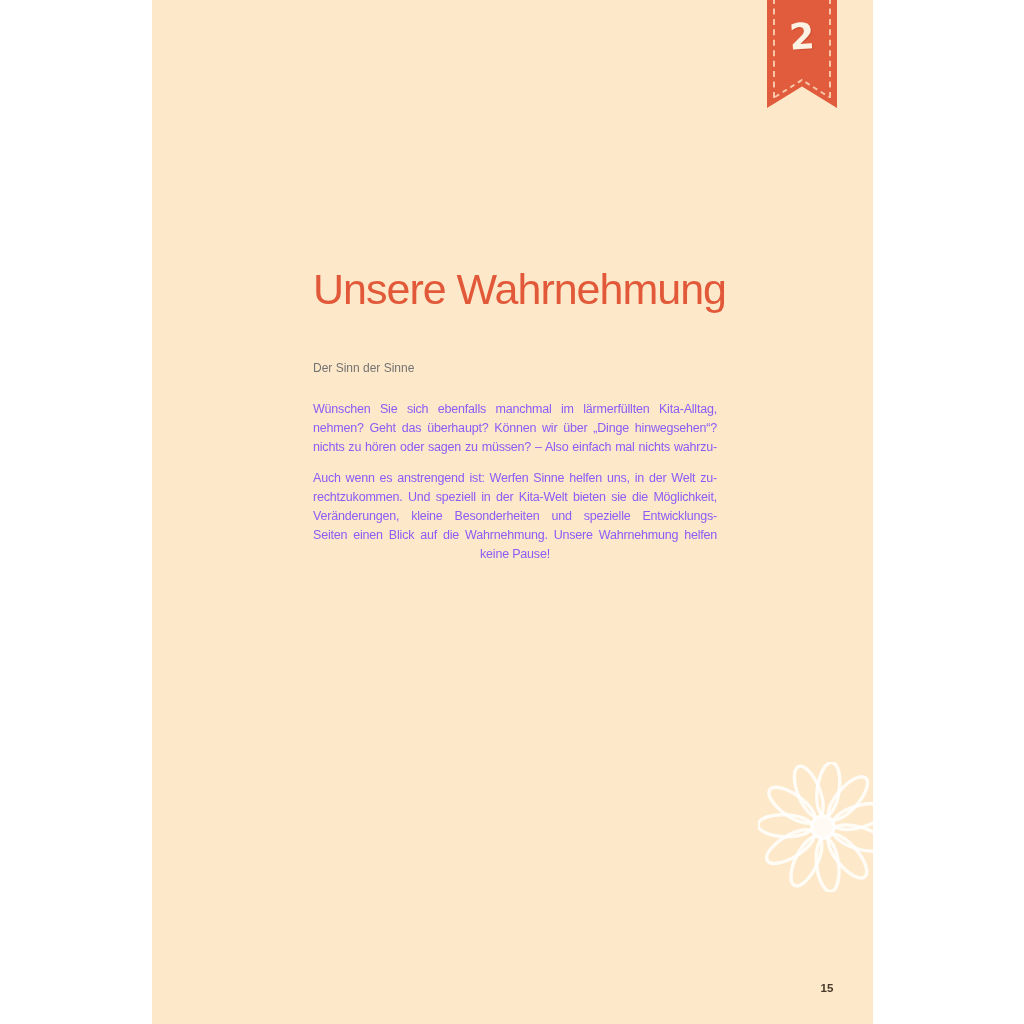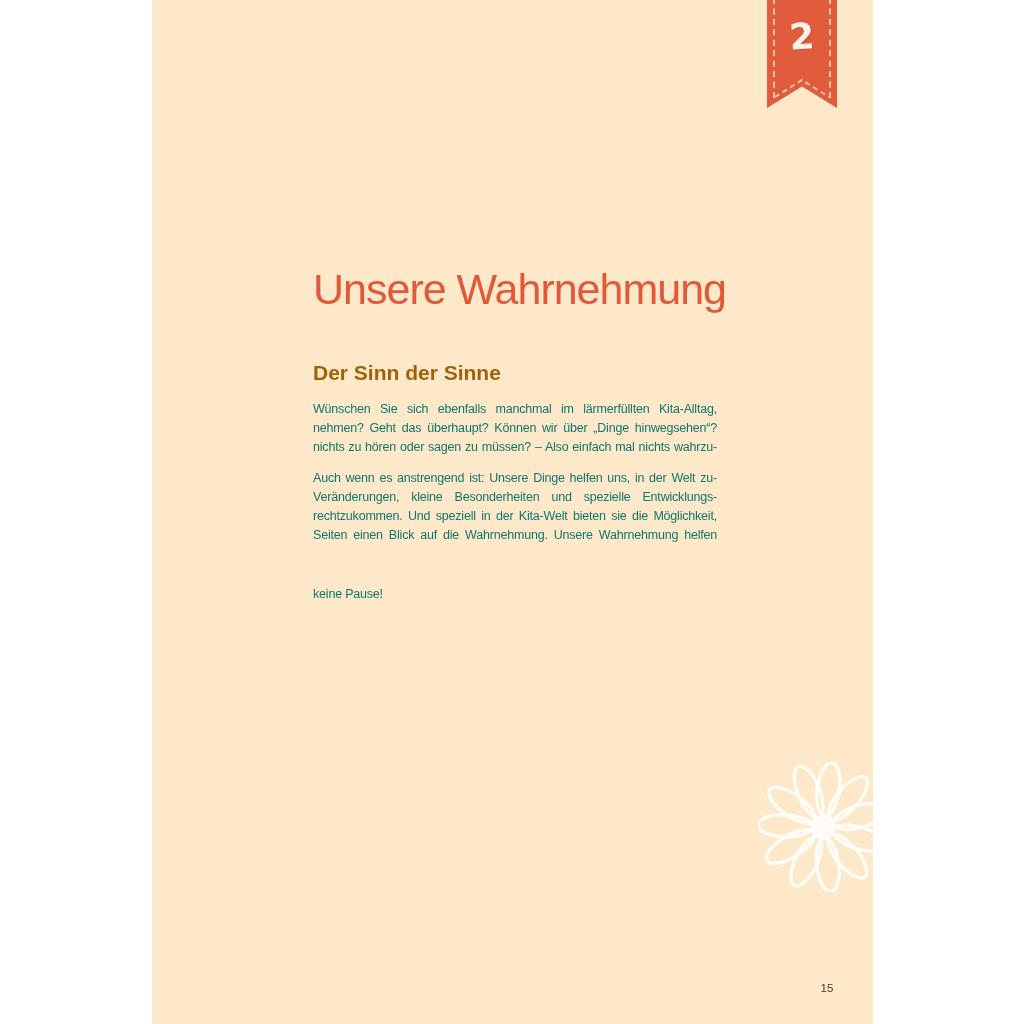--- a/index.html
+++ b/index.html
@@ -47,53 +47,53 @@
     font-family: Liberation Sans, sans-serif;
     font-size: 43px;
     font-weight: normal;
     letter-spacing: -1px;
     color: #e2593a;
     white-space: nowrap;
   }
   .section-heading {
     position: absolute;
     left: 161px; top: 361px;
-    font-size: 21px;
-    font-weight: bold;
-    color: #a16207;
+    font-size: 12px;
+    font-weight: normal;
+    color: #737373;
     white-space: nowrap;
   }
   .paragraph {
     position: absolute;
     left: 161px;
     width: 404px;
-    color: #0f766e;
+    color: #8b5cf6;
     font-size: 12.5px;
     letter-spacing: -0.2px;
     line-height: 19px;
   }
   .paragraph-1 { top: 400px; }
   .paragraph-2 { top: 469px; }
   .jline {
     text-align: justify;
     text-align-last: justify;
     white-space: nowrap;
   }
-  .lline { text-align: left; white-space: nowrap; margin-top: 40px; }
+  .lline { text-align: center; white-space: nowrap; }
 
   
   .flower { position: absolute; left: 606px; top: 762px; }
 
   .page-number {
     position: absolute;
     left: 660px; top: 982px;
     width: 30px;
     text-align: center;
     font-size: 11.5px;
-    font-weight: normal;
+    font-weight: bold;
     color: #4a392b;
   }
 </style>
 </head>
 <body>
 
 <div class="sheet">
 
   <div class="ribbon">
     <div class="stitch-left"></div>
@@ -108,23 +108,23 @@
 
   <h2 class="section-heading">Der Sinn der Sinne</h2>
 
   <div class="paragraph paragraph-1">
     <div class="jline">Wünschen Sie sich ebenfalls manchmal im lärmerfüllten Kita-Alltag,</div>
     <div class="jline">nehmen? Geht das überhaupt? Können wir über „Dinge hinwegsehen“?</div>
     <div class="jline">nichts zu hören oder sagen zu müssen? – Also einfach mal nichts wahrzu-</div>
   </div>
 
   <div class="paragraph paragraph-2">
-    <div class="jline">Auch wenn es anstrengend ist: Unsere Dinge helfen uns, in der Welt zu-</div>
+    <div class="jline">Auch wenn es anstrengend ist: Werfen Sinne helfen uns, in der Welt zu-</div>
+    <div class="jline">rechtzukommen. Und speziell in der Kita-Welt bieten sie die Möglichkeit,</div>
     <div class="jline">Veränderungen, kleine Besonderheiten und spezielle Entwicklungs-</div>
-    <div class="jline">rechtzukommen. Und speziell in der Kita-Welt bieten sie die Möglichkeit,</div>
     <div class="jline">Seiten einen Blick auf die Wahrnehmung. Unsere Wahrnehmung helfen</div>
     <div class="lline">keine Pause!</div>
   </div>
 
   <svg class="flower" width="130" height="130" viewBox="0 0 130 130">
     <g stroke="rgba(255,255,255,0.82)" stroke-width="3.5" fill="none">
       <ellipse cx="65" cy="27" rx="11" ry="27" transform="rotate(8 65 65)"></ellipse>
       <ellipse cx="65" cy="27" rx="11" ry="27" transform="rotate(41 65 65)"></ellipse>
       <ellipse cx="65" cy="27" rx="11" ry="27" transform="rotate(74 65 65)"></ellipse>
       <ellipse cx="65" cy="27" rx="11" ry="27" transform="rotate(107 65 65)"></ellipse>

